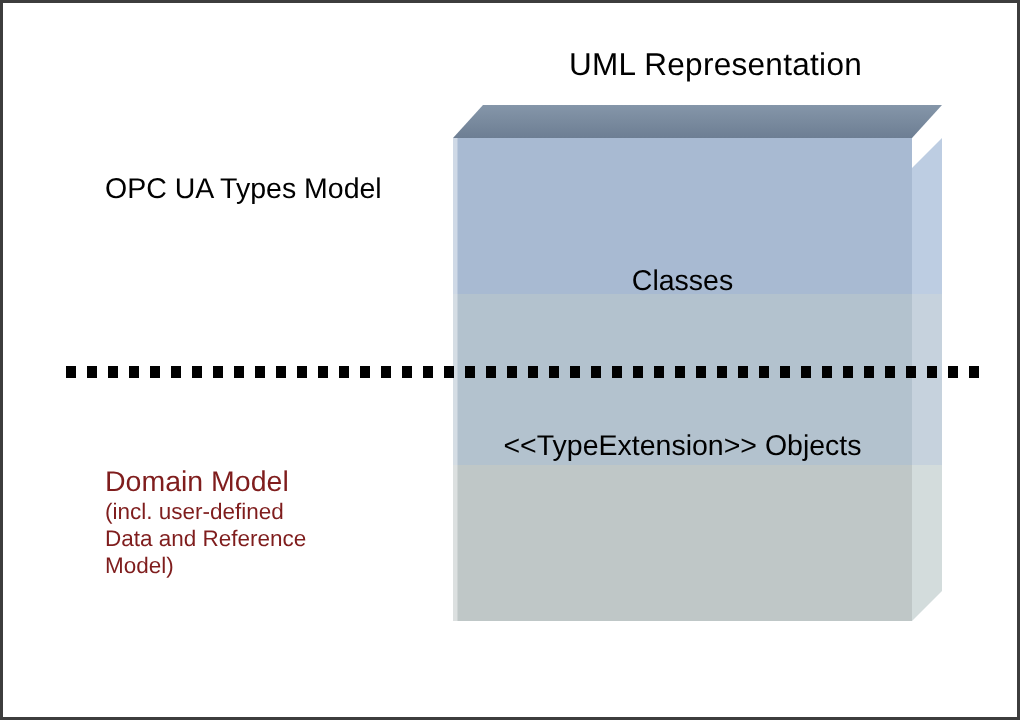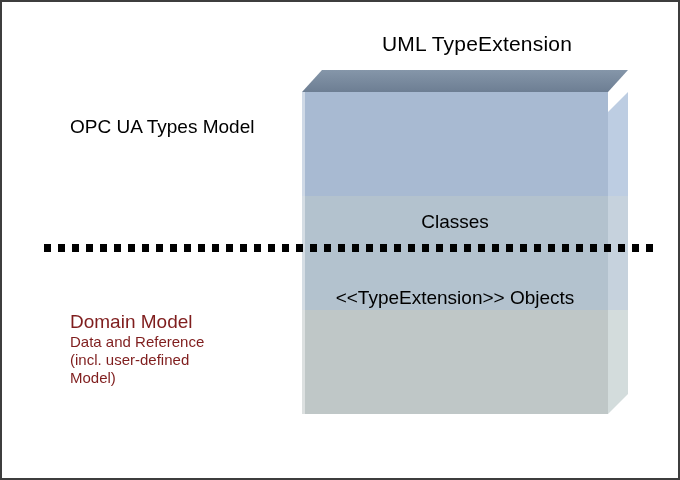--- a/index.html
+++ b/index.html
@@ -114,21 +114,21 @@
 
   .band-text {
     position: absolute;
     left: 0px;
     width: 306px;
     text-align: center;
     font-size: 19px;
     color: #000000;
     white-space: nowrap;
   }
-  .bt-classes { top: 107px; margin-top: 34px; }
+  .bt-classes { top: 107px; }
   .bt-typeext { top: 217px; }
   .bt-objects { top: 242px; }
 
   
   .divider {
     position: absolute;
     left: 42px;
     top: 241px;
     width: 614px;
     height: 10px;
@@ -139,28 +139,28 @@
     background-size: 14px 8px;
     background-repeat: repeat-x;
     background-position: 0 1px;
   }
 </style>
 </head>
 <body>
 
 <div id="canvas">
 
-  <div class="title">UML TypeExtension</div>
+  <div class="title">UML Representation</div>
 
   <div class="left-label-meta">OPC UA Types Model</div>
 
   <div class="left-label-domain">
     <div class="dm-head">Domain Model</div>
+    <div class="dm-sub">(incl. user-defined</div>
     <div class="dm-sub">Data and Reference</div>
-    <div class="dm-sub">(incl. user-defined</div>
     <div class="dm-sub">Model)</div>
   </div>
 
   <div class="block">
 
     <div class="face-top-hi"></div>
 
     <div class="face-right fr-1"></div>
     <div class="face-right fr-2"></div>
     <div class="face-right fr-3"></div>

